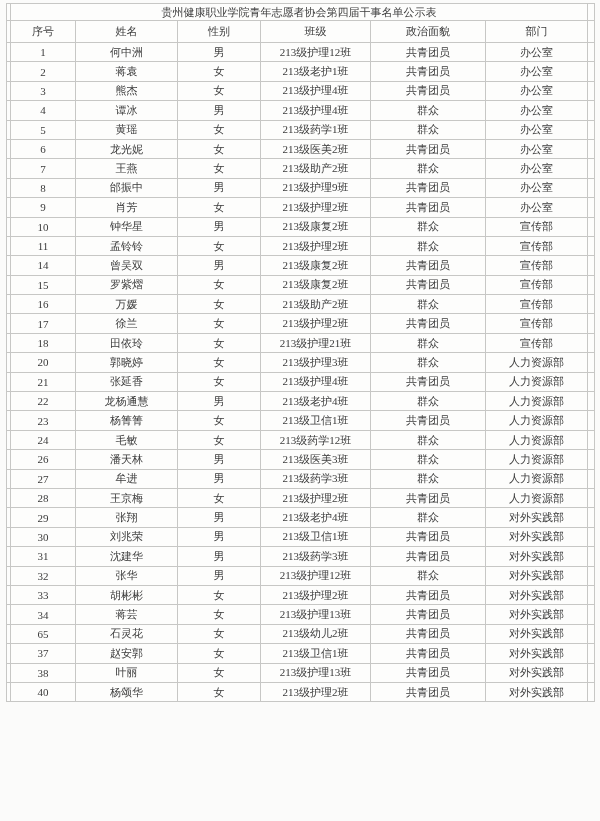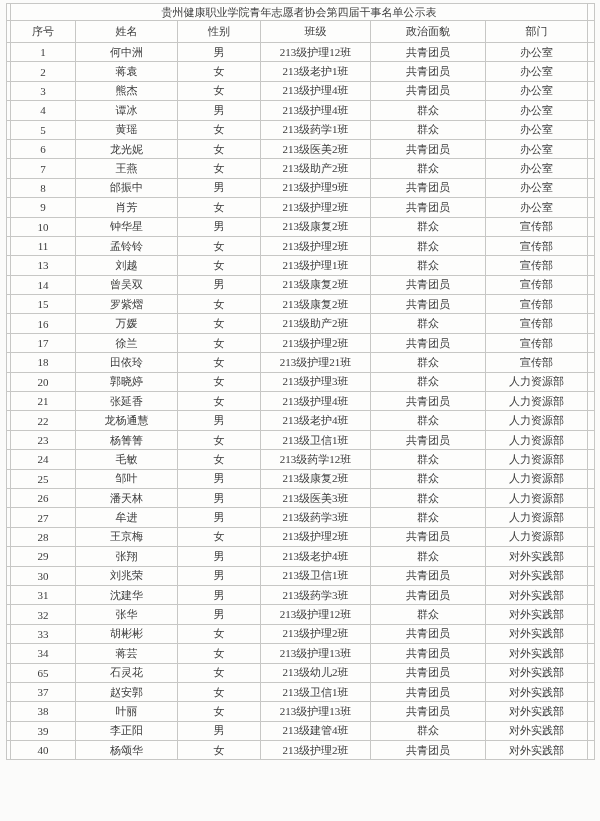--- a/index.html
+++ b/index.html
@@ -186,30 +186,20 @@
     <td class="cell-no">11</td>
     <td>孟铃铃</td>
     <td>女</td>
     <td>213级护理2班</td>
     <td>群众</td>
     <td>宣传部</td>
     <td class="sliver"></td>
   </tr>
         <tr class="data-row">
     <td class="sliver"></td>
-    <td class="cell-no">13</td>
-    <td>刘越</td>
-    <td>女</td>
-    <td>213级护理1班</td>
-    <td>群众</td>
-    <td>宣传部</td>
-    <td class="sliver"></td>
-  </tr>
-        <tr class="data-row">
-    <td class="sliver"></td>
     <td class="cell-no">14</td>
     <td>曾吴双</td>
     <td>男</td>
     <td>213级康复2班</td>
     <td>共青团员</td>
     <td>宣传部</td>
     <td class="sliver"></td>
   </tr>
         <tr class="data-row">
     <td class="sliver"></td>
@@ -296,30 +286,20 @@
     <td class="cell-no">24</td>
     <td>毛敏</td>
     <td>女</td>
     <td>213级药学12班</td>
     <td>群众</td>
     <td>人力资源部</td>
     <td class="sliver"></td>
   </tr>
         <tr class="data-row">
     <td class="sliver"></td>
-    <td class="cell-no">25</td>
-    <td>邹叶</td>
-    <td>男</td>
-    <td>213级康复2班</td>
-    <td>群众</td>
-    <td>人力资源部</td>
-    <td class="sliver"></td>
-  </tr>
-        <tr class="data-row">
-    <td class="sliver"></td>
     <td class="cell-no">26</td>
     <td>潘天林</td>
     <td>男</td>
     <td>213级医美3班</td>
     <td>群众</td>
     <td>人力资源部</td>
     <td class="sliver"></td>
   </tr>
         <tr class="data-row">
     <td class="sliver"></td>
@@ -421,30 +401,20 @@
     <td>对外实践部</td>
     <td class="sliver"></td>
   </tr>
         <tr class="data-row">
     <td class="sliver"></td>
     <td class="cell-no">38</td>
     <td>叶丽</td>
     <td>女</td>
     <td>213级护理13班</td>
     <td>共青团员</td>
-    <td>对外实践部</td>
-    <td class="sliver"></td>
-  </tr>
-        <tr class="data-row">
-    <td class="sliver"></td>
-    <td class="cell-no">39</td>
-    <td>李正阳</td>
-    <td class="g-left-indent">男</td>
-    <td>213级建管4班</td>
-    <td>群众</td>
     <td>对外实践部</td>
     <td class="sliver"></td>
   </tr>
         <tr class="data-row">
     <td class="sliver"></td>
     <td class="cell-no">40</td>
     <td>杨颂华</td>
     <td class="g-left">女</td>
     <td>213级护理2班</td>
     <td>共青团员</td>

